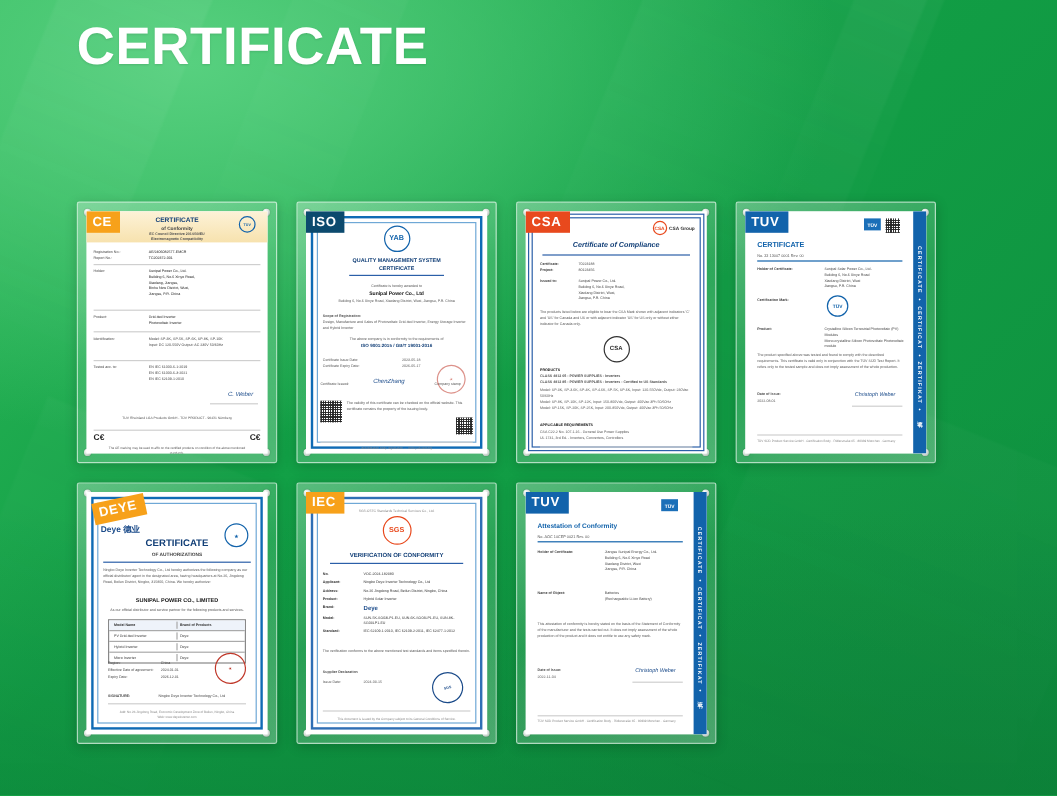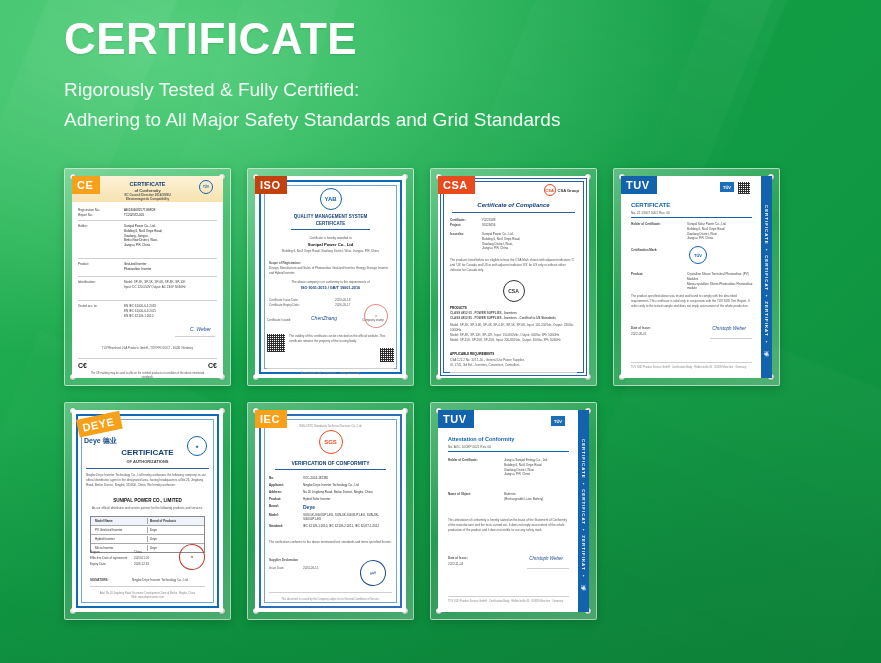--- a/index.html
+++ b/index.html
@@ -96,21 +96,21 @@
   
   .tag {
     position:absolute; left:0; top:0;
     font-weight:700; color:#ffffff;
     padding:3px 7px 3px 5px;
     font-size:11px;
     letter-spacing:.5px;
     z-index:4;
   }
   .tag.ce  { background:#f7a11a; }
-  .tag.iso { background:#c2410c; }
+  .tag.iso { background:#0c4a6e; }
   .tag.csa { background:#e8491d; }
   .tag.tuv { background:#1263ab; }
   .tag.deye{ background:#f7a11a; }
   .tag.iec { background:#f7a11a; }
   .tag.tuv2{ background:#1263ab; }
   .tag:after {
     content:""; position:absolute; right:-6px; top:0;
     border-left:6px solid currentColor;
     border-top:10px solid transparent;
     border-bottom:10px solid transparent;
@@ -191,24 +191,20 @@
   <div class="bg-streak streak2"></div>
   <div class="bg-streak streak3"></div>
   <div class="bg-streak streak4"></div>
   <div class="bg-streak streak5"></div>
   <div class="bg-streak streak6"></div>
   <div class="bg-dark"></div>
 </div>
 
 <div class="header">
   <h1 class="title">CERTIFICATE</h1>
-  <p class="subtitle">
-    <span>Rigorously Tested &amp; Fully Certified:</span><br>
-    <span>Adhering to All Major Safety Standards and Grid Standards</span>
-  </p>
 </div>
 
 <div class="grid">
 
   <div class="row">
 
     <div class="frame">
       <span class="screw tl"></span>
       <span class="screw tr"></span>
       <span class="screw bl"></span>

